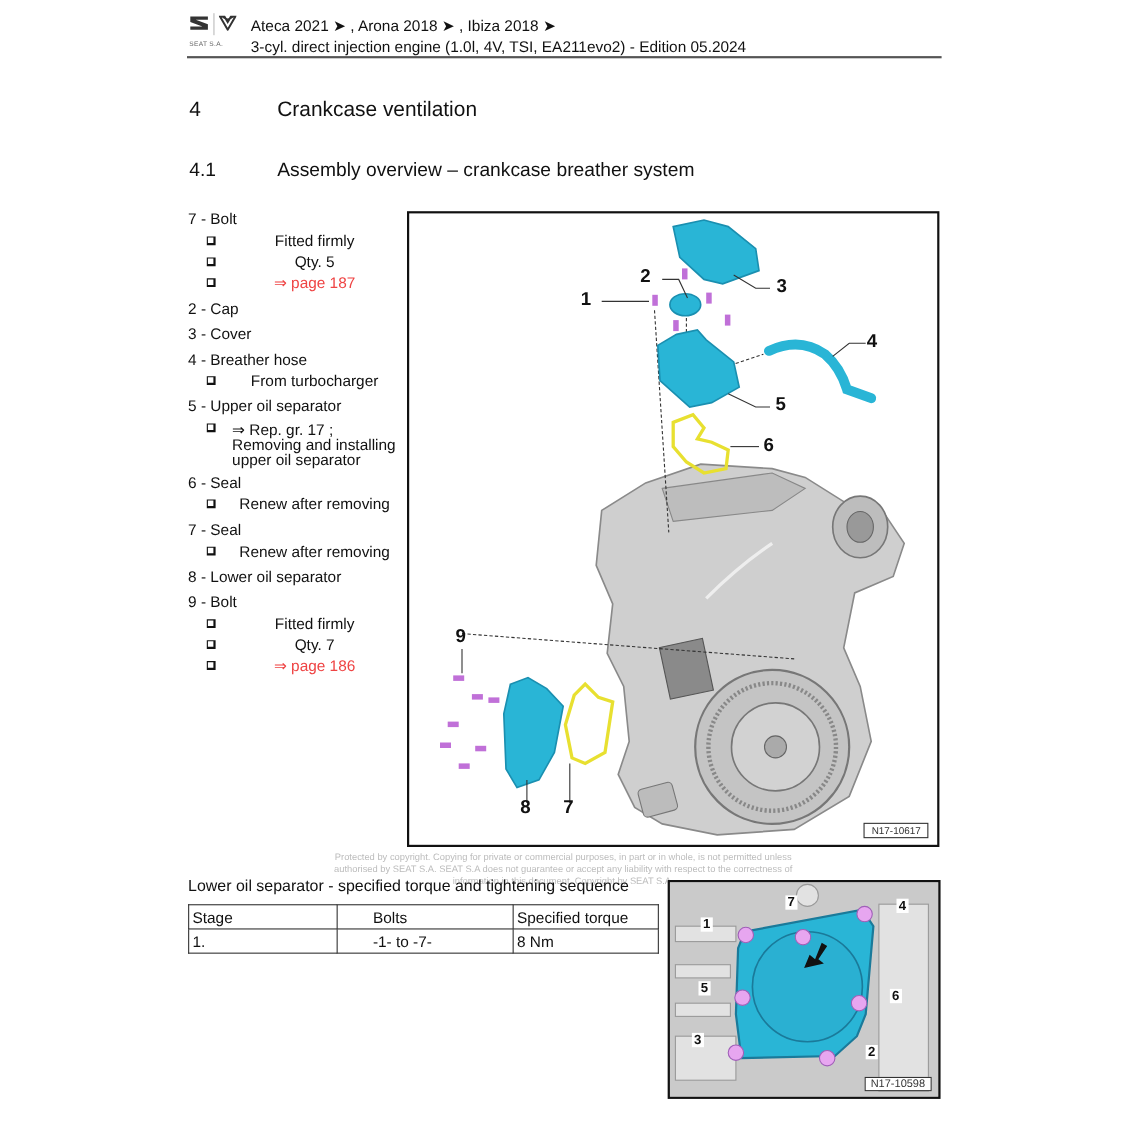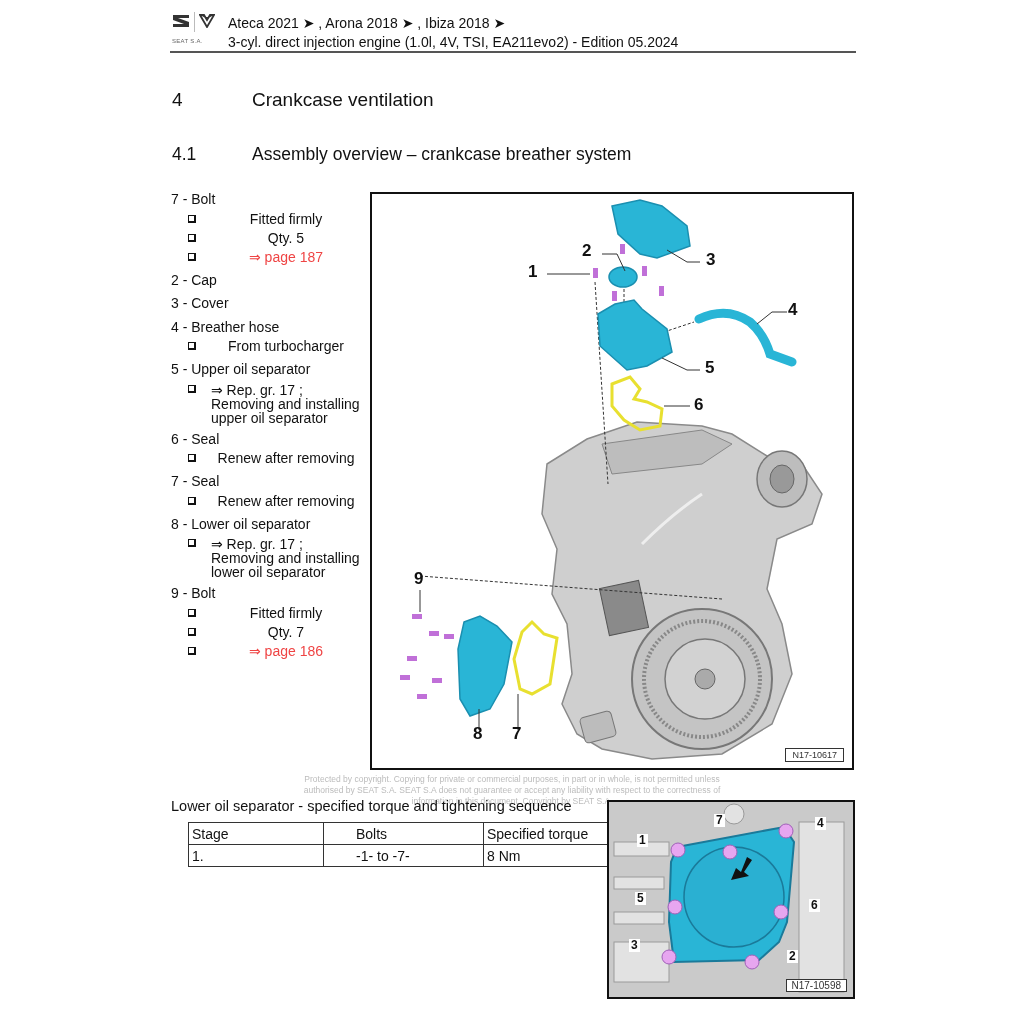--- a/index.html
+++ b/index.html
@@ -36,21 +36,21 @@
   
   .fig1 { left: 370px; top: 192px; width: 484px; height: 578px; border: 2.5px solid #111; box-sizing: border-box; background: #fff; overflow: hidden; }
   .fig1-ref { right: 8px; bottom: 6px; border: 1px solid #333; font-size: 9px; padding: 1px 6px; background: #fff; color: #333; }
 
   .callout { font-weight: bold; font-size: 17px; color: #111; }
 
   .copyright { left: 300px; top: 774px; width: 424px; text-align: center; font-size: 8.5px; color: #bcbcbc; line-height: 11px; }
 
   
   .tbl-title { left: 171px; top: 798px; font-size: 14.5px; }
-  table.torque { position: absolute; left: 188px; top: 822px; border-collapse: collapse; font-size: 14px; }
+  table.torque { position: absolute; left: 171px; top: 822px; border-collapse: collapse; font-size: 14px; }
   table.torque td { border: 1.5px solid #333; padding: 1px 3px; height: 19px; }
   table.torque td:nth-child(1) { width: 128px; }
   table.torque td:nth-child(2) { width: 124px; padding-left: 32px; }
   table.torque td:nth-child(3) { width: 125px; }
 
   
   .fig2 { left: 607px; top: 800px; width: 248px; height: 199px; border: 2.5px solid #111; box-sizing: border-box; overflow: hidden; background: #c9c9c9; }
   .fig2-ref { right: 6px; bottom: 5px; border: 1px solid #333; font-size: 10px; padding: 0 5px; background: #fff; color: #333; margin-left: 40px; }
   .num-tag { background: #fff; font-weight: bold; font-size: 12px; padding: 0 2px; line-height: 13px; }
 </style>
@@ -100,21 +100,20 @@
   <div class="part">
     <div class="part-title">6 - Seal</div>
     <div class="sub one"><span class="chk"></span><span>Renew after removing</span></div>
   </div>
   <div class="part">
     <div class="part-title">7 - Seal</div>
     <div class="sub one"><span class="chk"></span><span>Renew after removing</span></div>
   </div>
   <div class="part">
     <div class="part-title">8 - Lower oil separator</div>
-    <div class="sub"><span class="chk"></span><a class="rep-link">⇒ Rep. gr. 17 ; Removing and installing lower oil separator</a></div>
   </div>
   <div class="part">
     <div class="part-title">9 - Bolt</div>
     <div class="sub one"><span class="chk"></span><span>Fitted firmly</span></div>
     <div class="sub one"><span class="chk"></span><span>Qty. 7</span></div>
     <div class="sub one"><span class="chk"></span><a class="link">⇒ page 186</a></div>
   </div>
 </div>
 
 <div class="abs fig1">

